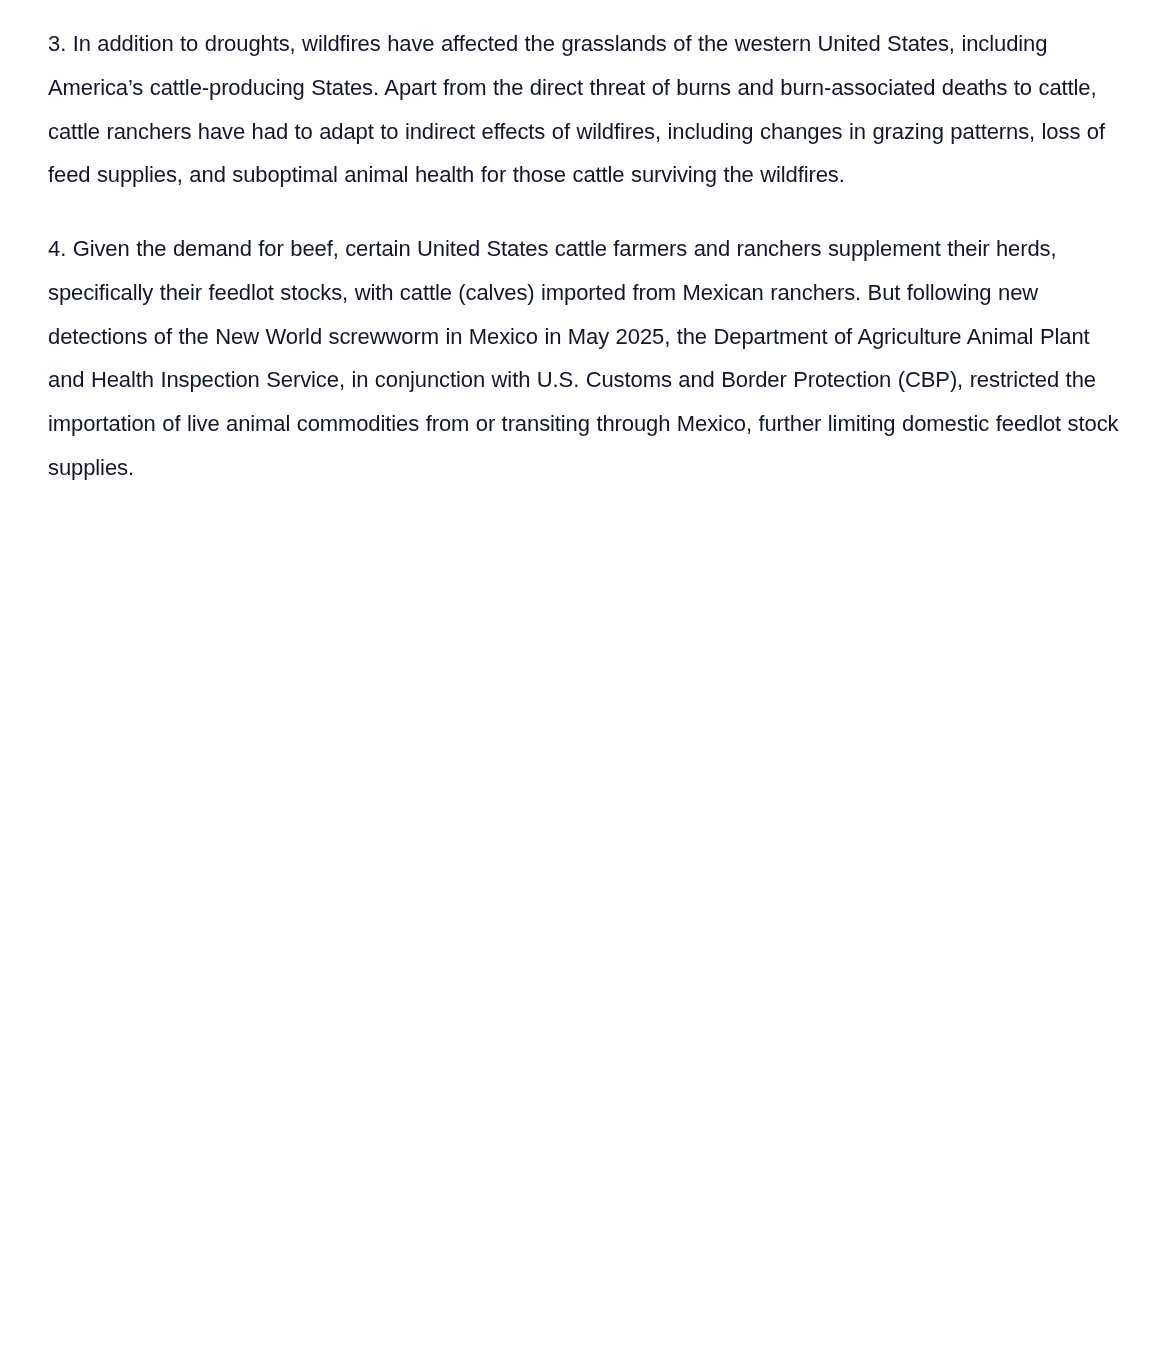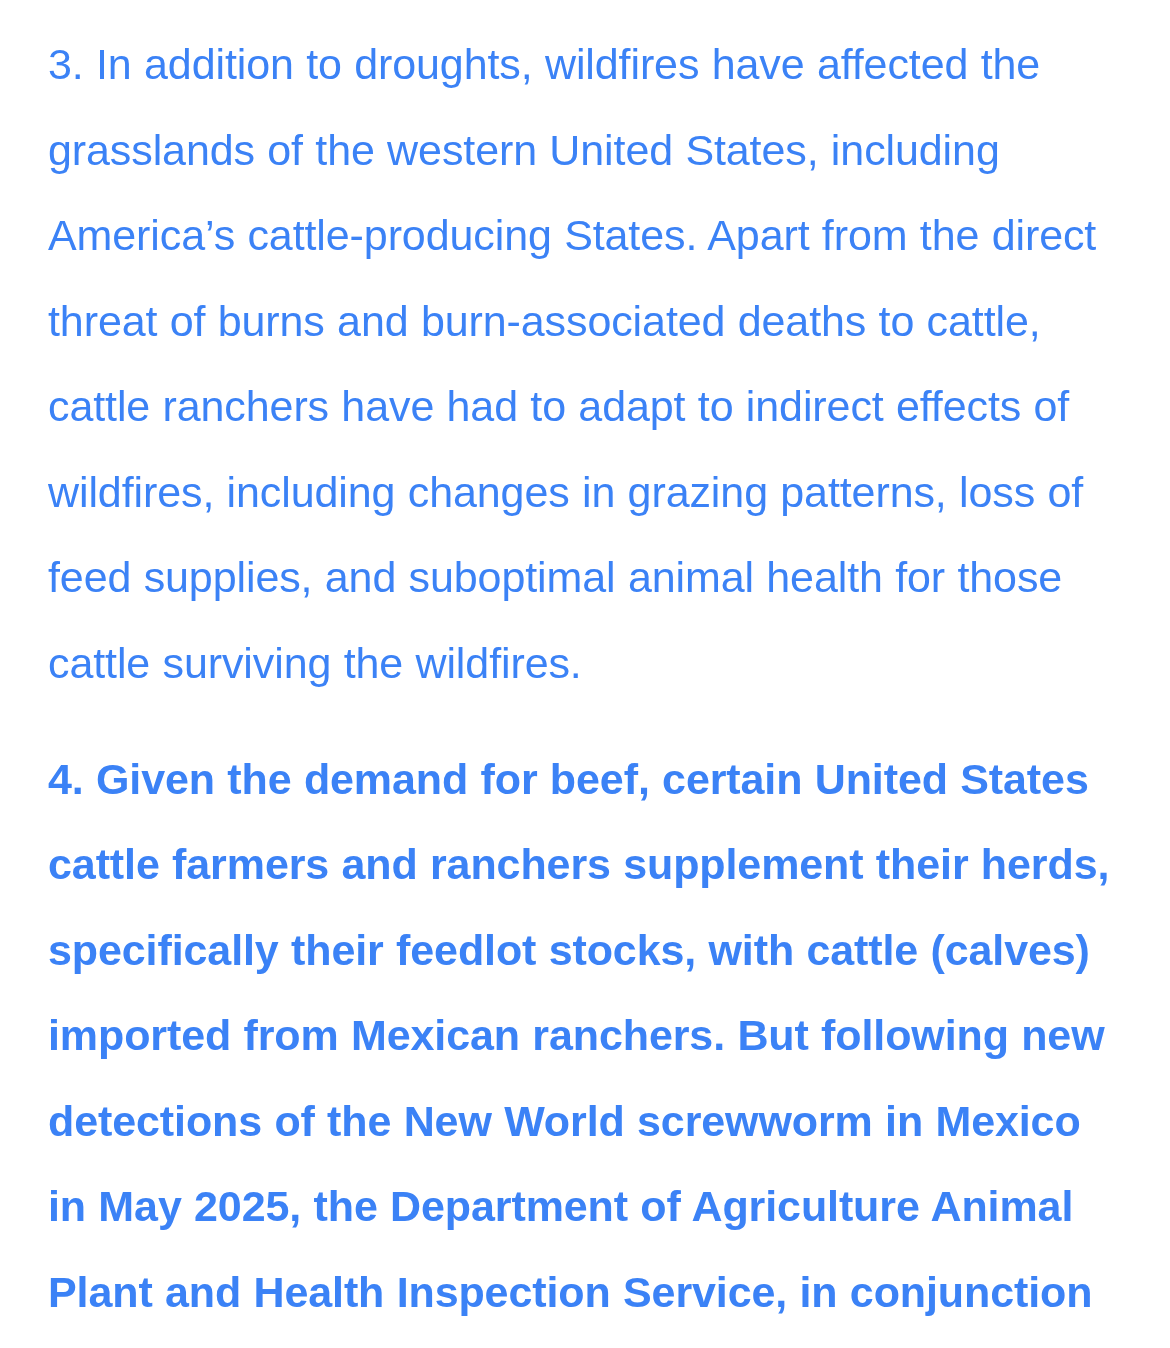--- a/index.html
+++ b/index.html
@@ -12,31 +12,30 @@
     min-height: 1348px;
     font-family: "Liberation Sans", sans-serif;
     color: #2b3440;
     -webkit-font-smoothing: antialiased;
   }
   .document {
     padding: 22px 50px 0 48px;
     box-sizing: border-box;
   }
   .paragraph {
-    font-size: 43px;
+    font-size: 22px;
     line-height: 1.99;
     letter-spacing: -0.1px;
-    color: #3b82f6;
+    color: #0f172a;
     margin: 0 0 30px 0;
     text-align: left;
     word-spacing: 0.5px;
   }
   .paragraph:last-child {
     margin-bottom: 0;
-    font-weight: bold;
   }
 </style>
 </head>
 <body>
 
 <div class="document">
   <p class="paragraph">3.  In addition to droughts, wildfires have affected the grasslands of the western United States, including America’s cattle-producing States.  Apart from the direct threat of burns and burn-associated deaths to cattle, cattle ranchers have had to adapt to indirect effects of wildfires, including changes in grazing patterns, loss of feed supplies, and suboptimal animal health for those cattle surviving the wildfires.</p>
   <p class="paragraph">4.  Given the demand for beef, certain United States cattle farmers and ranchers supplement their herds, specifically their feedlot stocks, with cattle (calves) imported from Mexican ranchers.  But following new detections of the New World screwworm in Mexico in May 2025, the Department of Agriculture Animal Plant and Health Inspection Service, in conjunction with U.S. Customs and Border Protection (CBP), restricted the importation of live animal commodities from or transiting through Mexico, further limiting domestic feedlot stock supplies.</p>
 </div>
 

